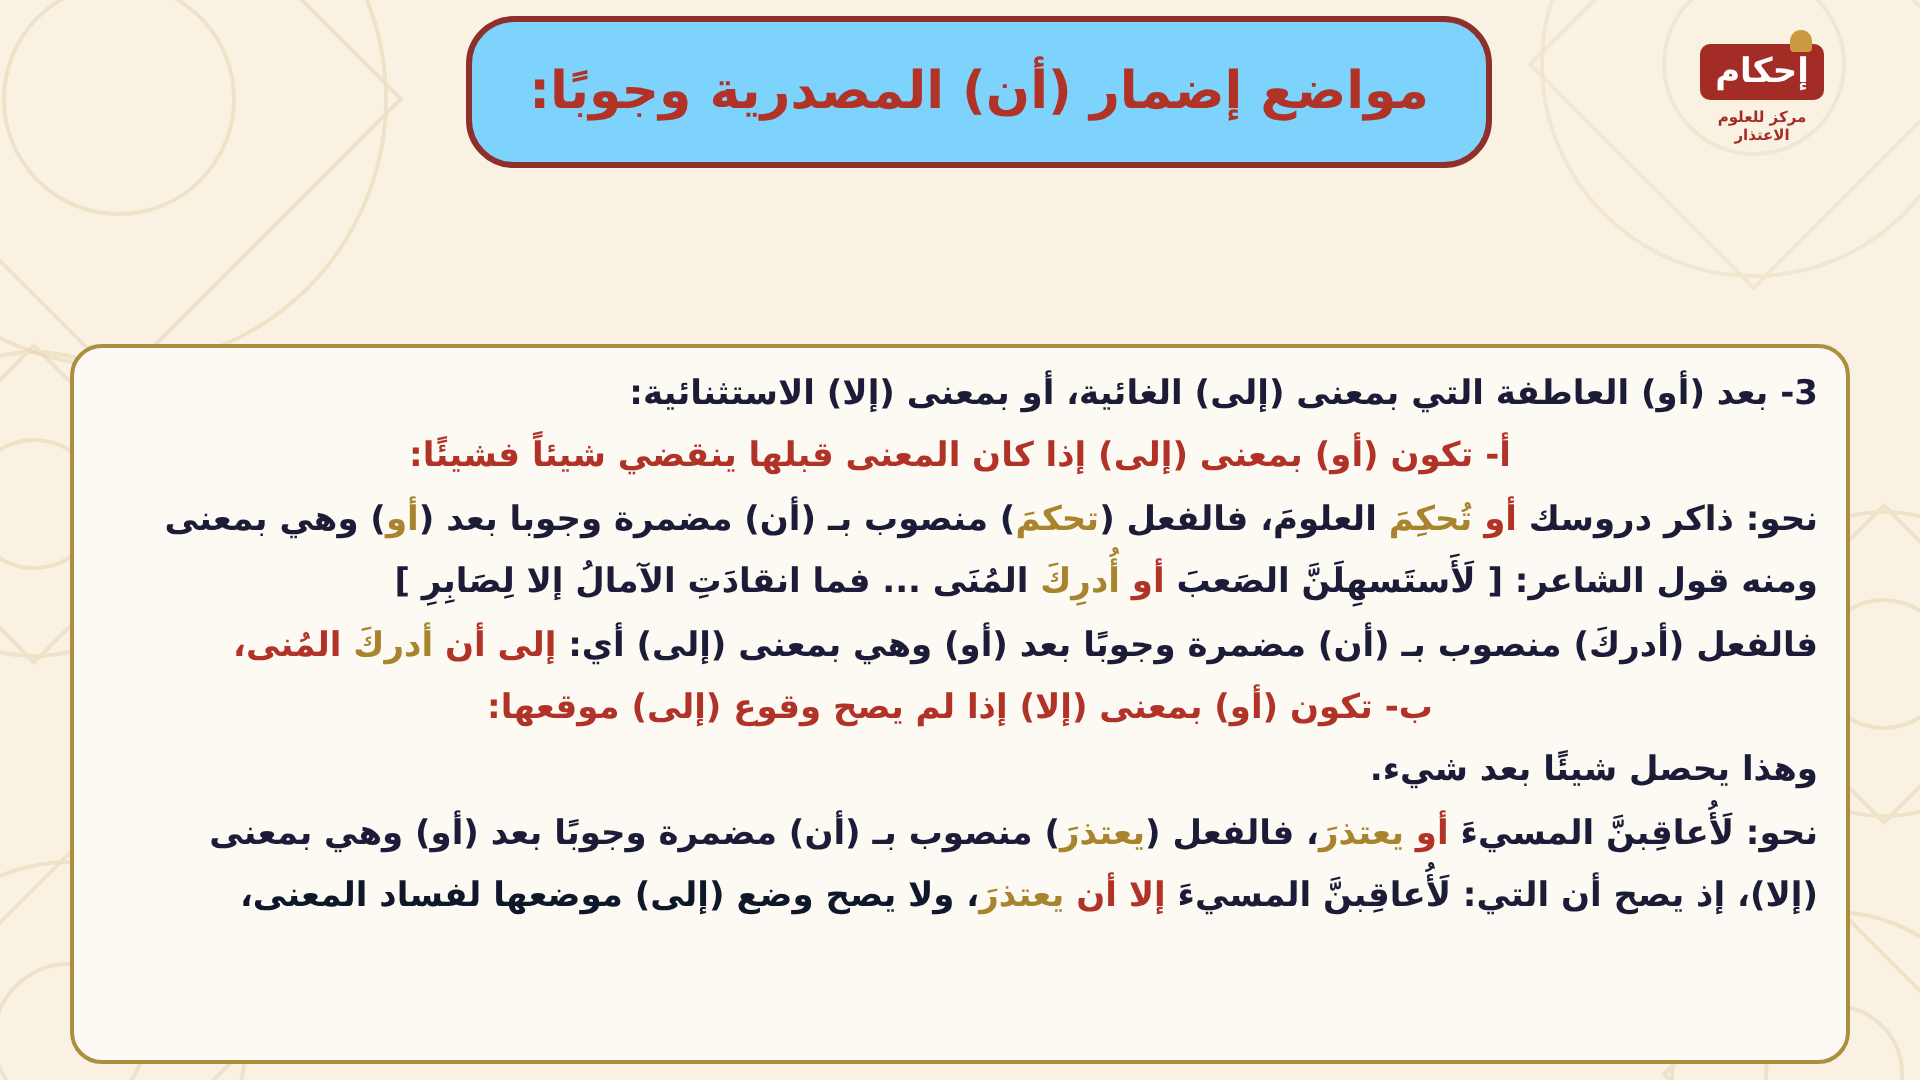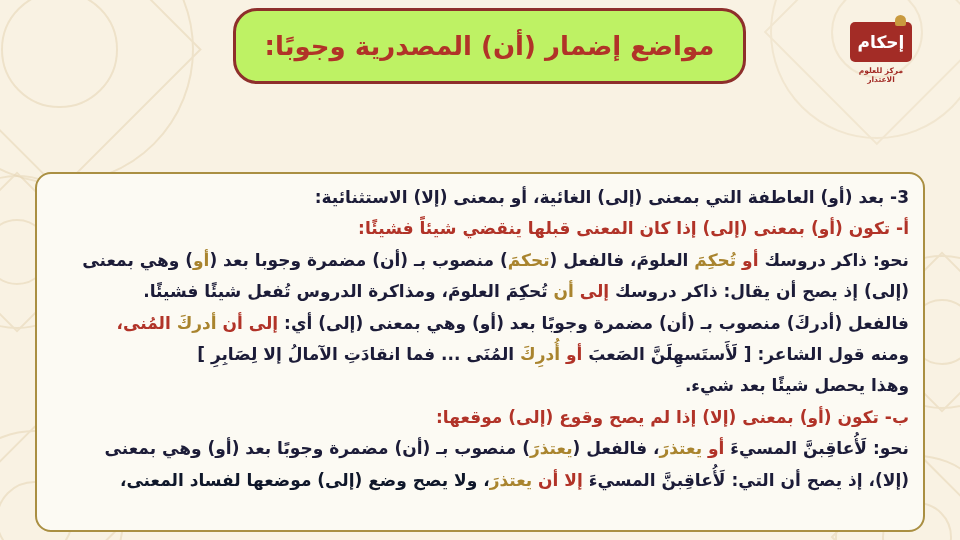--- a/index.html
+++ b/index.html
@@ -16,53 +16,53 @@
   .orn::before{
     content:"";position:absolute;inset:12%;
     border:2px solid #e6d5b5;transform:rotate(45deg);
   }
   .orn::after{
     content:"";position:absolute;inset:28%;
     border:2px solid #e6d5b5;border-radius:50%;
   }
   .title-box{
     position:absolute;left:233px;top:8px;width:513px;height:76px;
-    background:#bef264;border:3px solid #8e2f2b;border-radius:24px;
+    background:#7dd3fc;border:3px solid #8e2f2b;border-radius:24px;
     display:flex;align-items:center;justify-content:center;z-index:2;
     box-sizing:border-box;
   }
   .title-text{
     font-size:26px;font-weight:bold;color:#b13328;direction:rtl;
   }
   .logo{
     position:absolute;right:48px;top:22px;width:62px;text-align:center;z-index:2;
   }
   .logo-box{
     position:relative;background:#a32c26;color:#ffffff;border-radius:5px;
-    height:40px;display:flex;align-items:center;justify-content:center;
+    height:28px;display:flex;align-items:center;justify-content:center;
     font-size:17px;font-weight:bold;direction:rtl;
   }
   .logo-dome{
     position:absolute;top:-7px;right:6px;width:11px;height:11px;
     background:#c99a3f;border-radius:50% 50% 2px 2px;
   }
   .logo-sub{
     color:#a32c26;font-size:7.5px;font-weight:bold;margin-top:4px;direction:rtl;
   }
   .content-box{
     position:absolute;left:35px;top:172px;width:890px;height:360px;
     box-sizing:border-box;background:#fcfaf3;
     border:2.5px solid #aa8f42;border-radius:16px;
     padding:8px 14px 8px 14px;direction:rtl;z-index:2;
   }
   .line{
     font-size:17px;font-weight:bold;line-height:31.4px;
     text-align:right;color:#1c1c38;white-space:nowrap;
   }
-  .line.center{}
+  .line.center{text-align:center;}
 </style>
 </head>
 <body>
 
 <div class="orn" style="left:-75px;top:-85px;width:265px;height:265px;"></div>
 <div class="orn" style="left:-60px;top:175px;width:150px;height:150px;"></div>
 <div class="orn" style="left:-55px;top:430px;width:175px;height:175px;"></div>
 <div class="orn" style="left:770px;top:-75px;width:210px;height:210px;opacity:.4;"></div>
 <div class="orn" style="left:865px;top:255px;width:150px;height:150px;"></div>
 <div class="orn" style="left:835px;top:455px;width:160px;height:160px;"></div>
@@ -77,21 +77,20 @@
     <span>إحكام</span>
   </div>
   <div class="logo-sub">مركز للعلوم الاعتذار</div>
 </div>
 
 <div class="content-box">
   <div>
       <div class="line"><span style="color: rgb(28, 28, 56);">3- بعد (أو) العاطفة التي بمعنى (إلى) الغائية، أو بمعنى (إلا) الاستثنائية:</span></div>
       <div class="line center"><span style="color: rgb(177, 51, 40);">أ- تكون (أو) بمعنى (إلى) إذا كان المعنى قبلها ينقضي شيئاً فشيئًا:</span></div>
       <div class="line"><span style="color: rgb(28, 28, 56);">نحو: ذاكر دروسك </span><span style="color: rgb(177, 51, 40);">أو </span><span style="color: rgb(169, 132, 46);">تُحكِمَ </span><span style="color: rgb(28, 28, 56);">العلومَ، فالفعل (</span><span style="color: rgb(169, 132, 46);">تحكمَ</span><span style="color: rgb(28, 28, 56);">) منصوب بـ (أن) مضمرة وجوبا بعد (</span><span style="color: rgb(169, 132, 46);">أو</span><span style="color: rgb(28, 28, 56);">) وهي بمعنى</span></div>
-      <div class="line"><span style="color: rgb(28, 28, 56);">(إلى) إذ يصح أن يقال: ذاكر دروسك </span><span style="color: rgb(177, 51, 40);">إلى </span><span style="color: rgb(169, 132, 46);">أن </span><span style="color: rgb(28, 28, 56);">تُحكِمَ العلومَ، ومذاكرة الدروس تُفعل شيئًا فشيئًا.</span></div>
+      <div class="line"><span style="color: rgb(28, 28, 56);">ومنه قول الشاعر: [ لَأَستَسهِلَنَّ الصَعبَ </span><span style="color: rgb(177, 51, 40);">أو </span><span style="color: rgb(169, 132, 46);">أُدرِكَ </span><span style="color: rgb(28, 28, 56);">المُنَى ... فما انقادَتِ الآمالُ إلا لِصَابِرِ ]</span></div>
       <div class="line"><span style="color: rgb(28, 28, 56);">فالفعل (أدركَ) منصوب بـ (أن) مضمرة وجوبًا بعد (أو) وهي بمعنى (إلى) أي: </span><span style="color: rgb(177, 51, 40);">إلى أن </span><span style="color: rgb(169, 132, 46);">أدركَ </span><span style="color: rgb(177, 51, 40);">المُنى،</span></div>
-      <div class="line"><span style="color: rgb(28, 28, 56);">ومنه قول الشاعر: [ لَأَستَسهِلَنَّ الصَعبَ </span><span style="color: rgb(177, 51, 40);">أو </span><span style="color: rgb(169, 132, 46);">أُدرِكَ </span><span style="color: rgb(28, 28, 56);">المُنَى ... فما انقادَتِ الآمالُ إلا لِصَابِرِ ]</span></div>
+      <div class="line center"><span style="color: rgb(177, 51, 40);">ب- تكون (أو) بمعنى (إلا) إذا لم يصح وقوع (إلى) موقعها:</span></div>
       <div class="line"><span style="color: rgb(28, 28, 56);">وهذا يحصل شيئًا بعد شيء.</span></div>
-      <div class="line center"><span style="color: rgb(177, 51, 40);">ب- تكون (أو) بمعنى (إلا) إذا لم يصح وقوع (إلى) موقعها:</span></div>
       <div class="line"><span style="color: rgb(28, 28, 56);">نحو: لَأُعاقِبنَّ المسيءَ </span><span style="color: rgb(177, 51, 40);">أو </span><span style="color: rgb(169, 132, 46);">يعتذرَ</span><span style="color: rgb(28, 28, 56);">، فالفعل (</span><span style="color: rgb(169, 132, 46);">يعتذرَ</span><span style="color: rgb(28, 28, 56);">) منصوب بـ (أن) مضمرة وجوبًا بعد (أو) وهي بمعنى</span></div>
       <div class="line"><span style="color: rgb(28, 28, 56);">(إلا)، إذ يصح أن التي: لَأُعاقِبنَّ المسيءَ </span><span style="color: rgb(177, 51, 40); text-align: right;">إلا أن </span><span style="color: rgb(169, 132, 46);">يعتذرَ</span><span style="color: #0f172a;">، ولا يصح وضع (إلى) موضعها لفساد المعنى،</span></div>
     </div>
 </div>
 
 </body></html>

